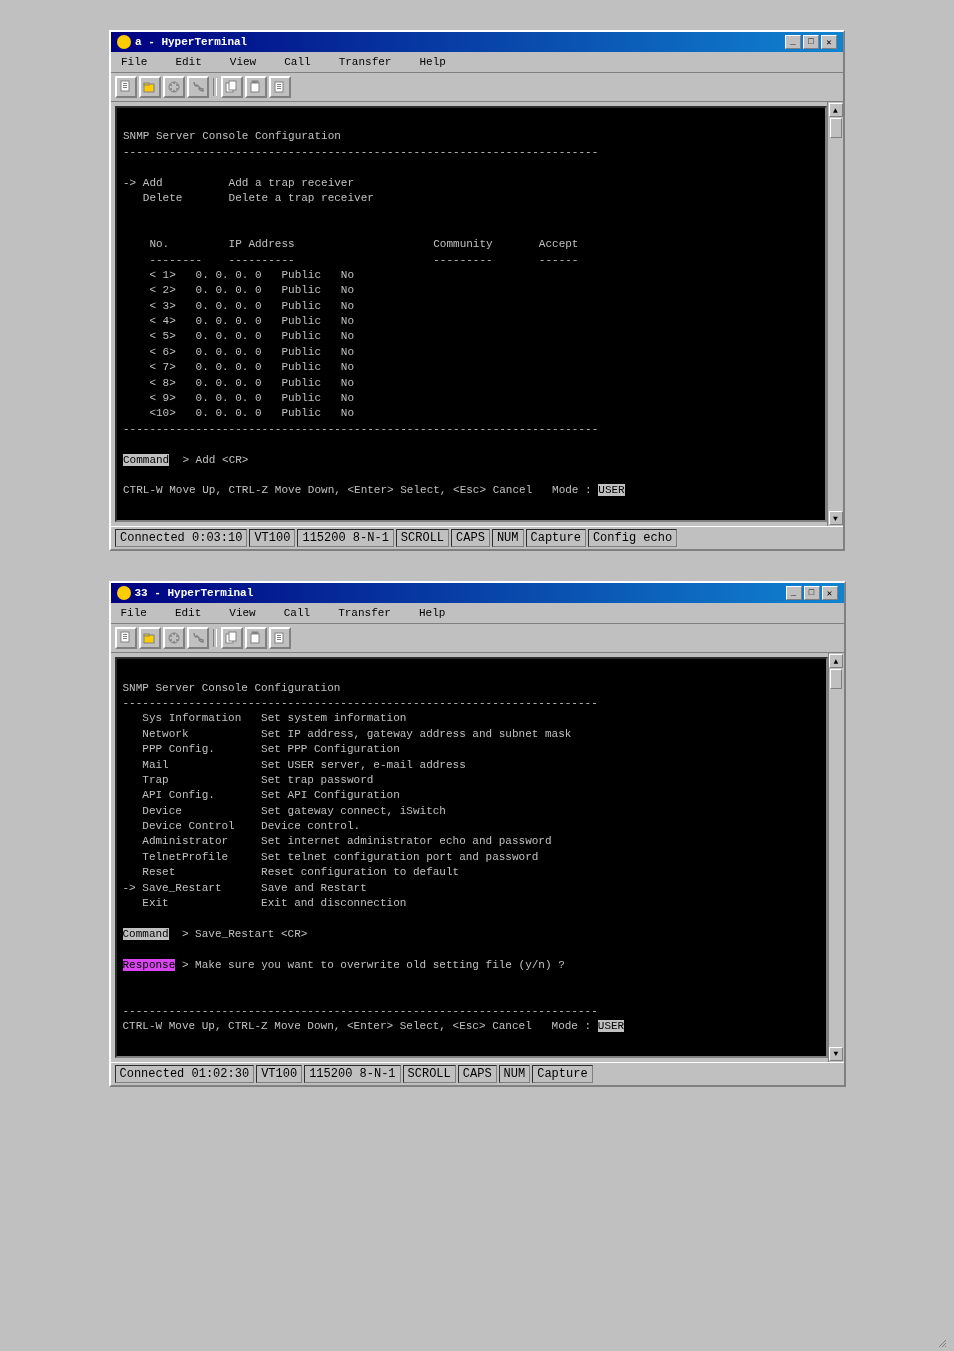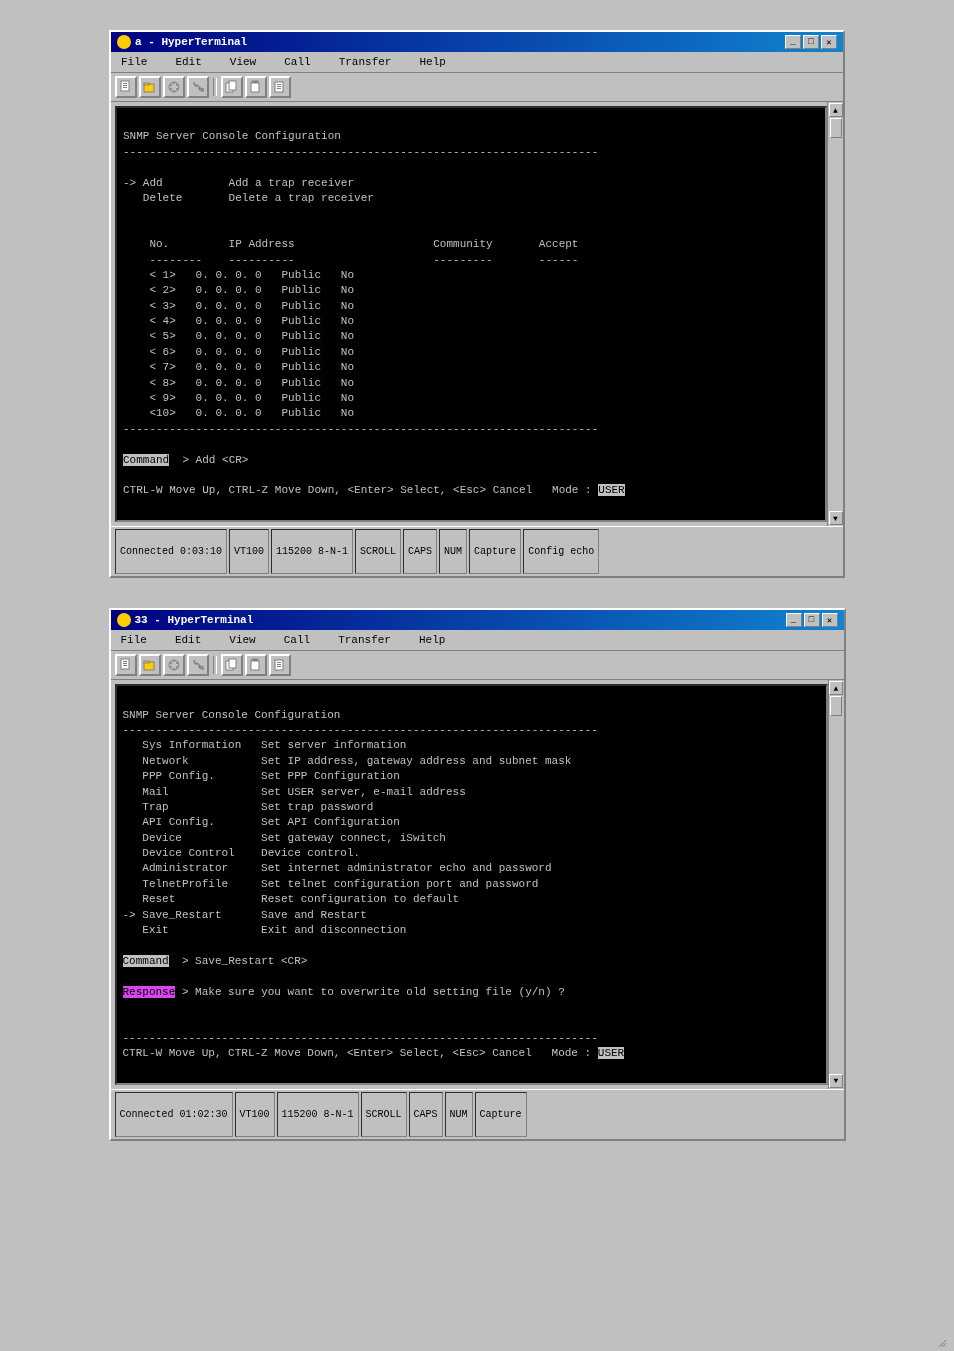--- a/index.html
+++ b/index.html
@@ -132,23 +132,23 @@
       border-top: 1px solid #ffffff;
       padding: 2px 4px;
       display: flex;
       align-items: center;
       gap: 2px;
       font-size: 10px;
     }
 
     .status-field {
       border: 1px inset #808080;
-      padding: 16px 4px;
-      background: #c0c0c0;
-      font-size: 10px;
+      padding: 1px 4px;
+      background: #c0c0c0;
+      font-size: 12px;
     }
 
     .content-wrapper {
       position: relative;
       display: flex;
     }
 
     .terminal-scroll {
       flex: 1;
     }
@@ -365,21 +365,21 @@
           <rect x="4" y="8" width="4" height="1" fill="#808080"></rect>
         </svg>
     </div>
   </div>
 
   <div class="content-wrapper">
     <div class="terminal-scroll">
       <div class="terminal-area" style="margin-right:0; min-height:280px;">
 <span>SNMP Server Console Configuration</span>
 <span>------------------------------------------------------------------------</span>
-<span>   Sys Information   Set server information</span>
+<span>   Sys Information   Set system information</span>
 <span>   Network           Set IP address, gateway address and subnet mask</span>
 <span>   PPP Config.       Set PPP Configuration</span>
 <span>   Mail              Set USER server, e-mail address</span>
 <span>   Trap              Set trap password</span>
 <span>   API Config.       Set API Configuration</span>
 <span>   Device            Set gateway connect, iSwitch</span>
 <span>   Device Control    Device control.</span>
 <span>   Administrator     Set internet administrator echo and password</span>
 <span>   TelnetProfile     Set telnet configuration port and password</span>
 <span>   Reset             Reset configuration to default</span>

